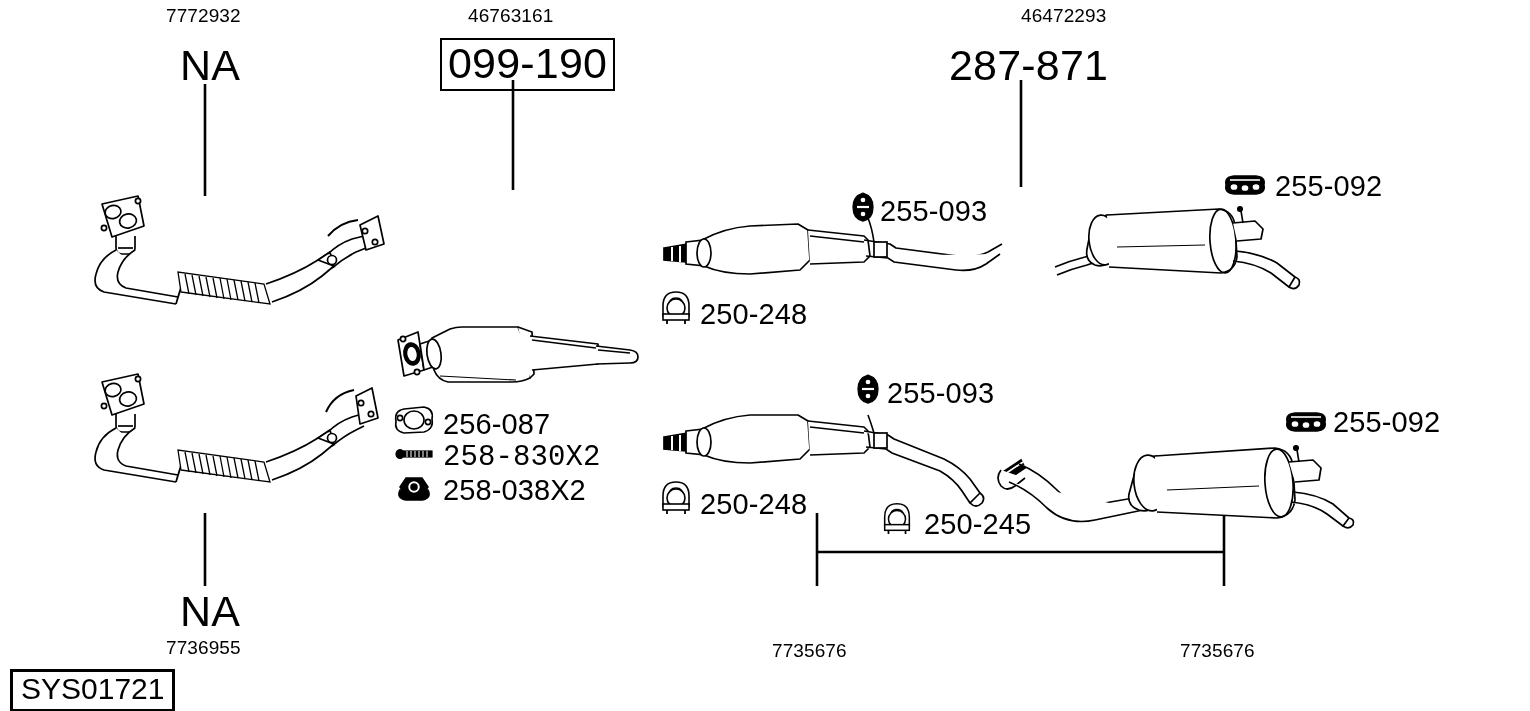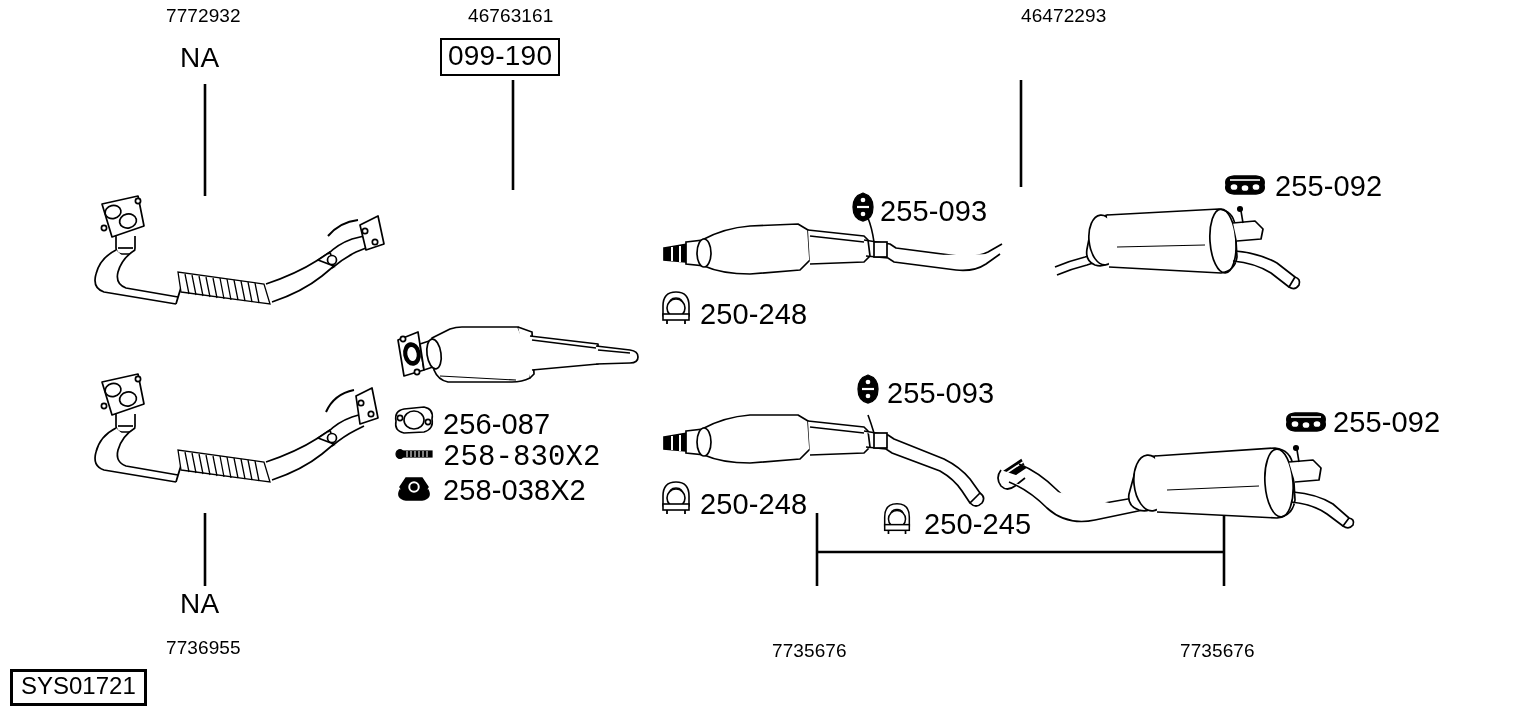--- a/index.html
+++ b/index.html
@@ -1,24 +1,24 @@
 <!DOCTYPE html>
 <html><head>
 <meta charset="utf-8">
 <style>
   html,body{margin:0;padding:0;background:#fff;}
   body{width:1530px;height:711px;position:relative;overflow:hidden;
        font-family:"Liberation Sans","DejaVu Sans",sans-serif;color:#000;}
   .stage{position:absolute;left:0;top:0;width:1530px;height:711px;}
   .lbl{position:absolute;white-space:nowrap;line-height:1;}
   .oe{font-size:19px;letter-spacing:0.1px;}
-  .big{font-size:28px;letter-spacing:0.2px;}
+  .big{font-size:43px;letter-spacing:0.2px;}
   .mid{font-size:29px;letter-spacing:0.1px;}
   .boxed{border:2.5px solid #000;padding:2px 6px 4px 6px;}
-  .sysbox{border:3px solid #000;padding:2px 8px 5px 8px;font-size:24px;}
+  .sysbox{border:3px solid #000;padding:2px 8px 5px 8px;font-size:30px;}
   svg{display:block;overflow:visible;}
   .art{position:absolute;}
   .ln{stroke:#000;fill:none;}
 </style>
 </head>
 <body>
 
 <div class="stage">
 
   <svg class="art" style="left:0;top:0;" width="1530" height="711">
@@ -286,20 +286,21 @@
     </g>
   </svg>
 
   <div class="lbl oe" style="left:166px;top:6px;">7772932</div>
   <div class="lbl big" style="left:180px;top:44px;">NA</div>
 
   <div class="lbl oe" style="left:468px;top:6px;">46763161</div>
   <div class="lbl big boxed" style="left:440px;top:38px;">099-190</div>
 
   <div class="lbl oe" style="left:973px;top:6px;margin-left:48px;">46472293</div>
+  <div class="lbl big" style="left:949px;top:44px;">287-871</div>
 
   <div class="lbl big" style="left:180px;top:590px;">NA</div>
   <div class="lbl oe" style="left:166px;top:638px;text-align:right;">7736955</div>
 
   <div class="lbl oe" style="left:772px;top:641px;">7735676</div>
 
   <div class="lbl oe" style="left:1180px;top:641px;">7735676</div>
 
   <div class="lbl mid" style="left:443px;top:410px;">256-087</div>
   <div class="lbl mid" style="left:443px;top:443px;font-family:Liberation Mono, monospace;">258-830X2</div>

